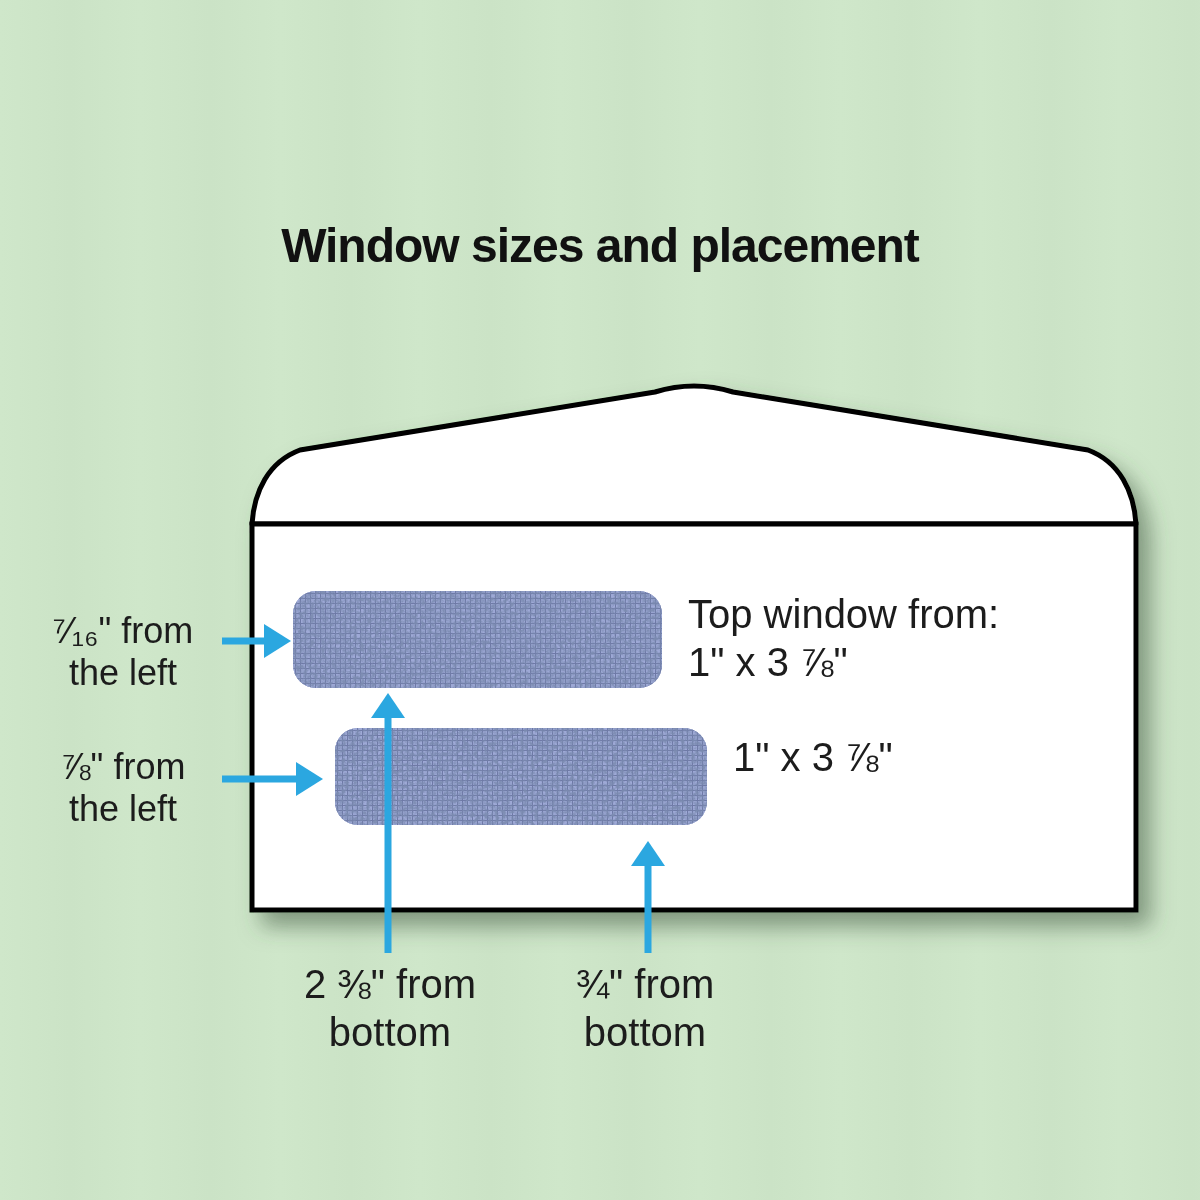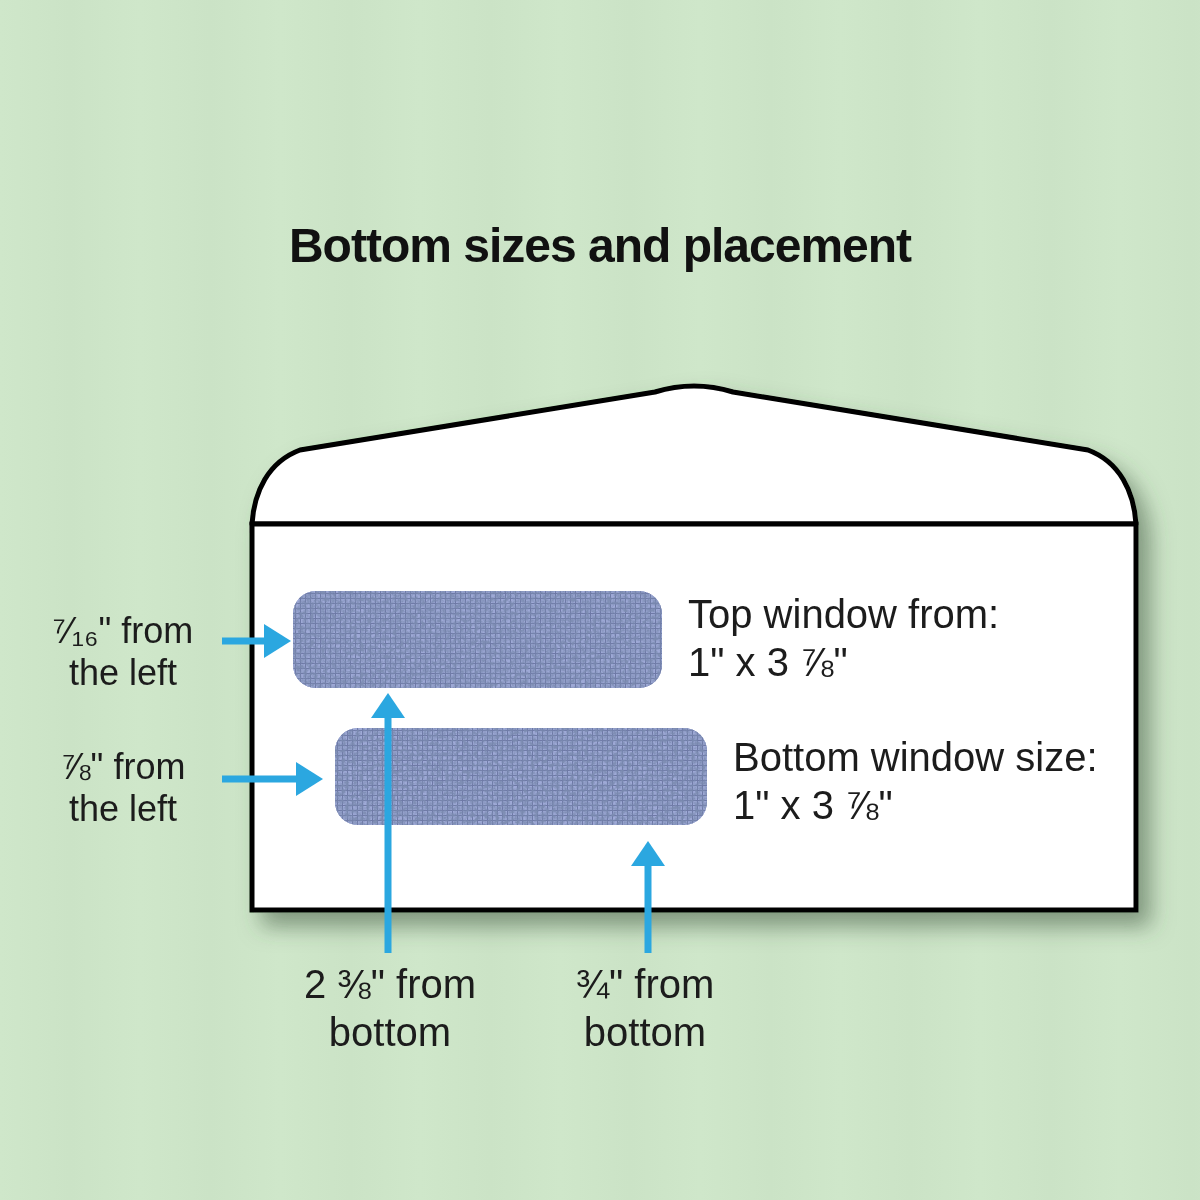--- a/index.html
+++ b/index.html
@@ -72,21 +72,21 @@
     line-height: 1.2;
   }
   #label-top-window-bottom { left: 260px; top: 960px; }
   #label-bottom-window-bottom { left: 515px; top: 960px; }
 </style>
 </head>
 <body>
 
 <div id="canvas">
 
-  <div id="page-title">Bottom sizes and placement</div>
+  <div id="page-title">Window sizes and placement</div>
 
   <svg id="envelope-layer" class="layer" viewBox="0 0 1200 1200">
     <defs>
       <filter id="envShadow" x="-8%" y="-8%" width="120%" height="125%">
         <feDropShadow dx="12" dy="14" stdDeviation="11" flood-color="#41573f" flood-opacity="0.55"></feDropShadow>
       </filter>
     </defs>
     <g filter="url(#envShadow)">
       <path d="M252 524 C254 492 268 462 300 450 L655 392 Q694 380 733 392 L1088 450 C1120 462 1134 492 1136 524 Z" fill="#ffffff" stroke="#000000" stroke-width="5" stroke-linejoin="round"></path>
       <rect x="252" y="524" width="884" height="386" fill="#ffffff" stroke="#000000" stroke-width="5"></rect>
@@ -156,21 +156,20 @@
     <span>⅞" from</span>
     <span>the left</span>
   </div>
 
   <div id="label-top-window-size" class="label label-size">
     <span>Top window from:</span>
     <span>1" x 3 ⅞"</span>
   </div>
 
   <div id="label-bottom-window-size" class="label label-size">
-    <span>Bottom window size:</span>
     <span>1" x 3 ⅞"</span>
   </div>
 
   <div id="label-top-window-bottom" class="label label-bottom">
     <span>2 ⅜" from</span>
     <span>bottom</span>
   </div>
 
   <div id="label-bottom-window-bottom" class="label label-bottom">
     <span>¾" from</span>

